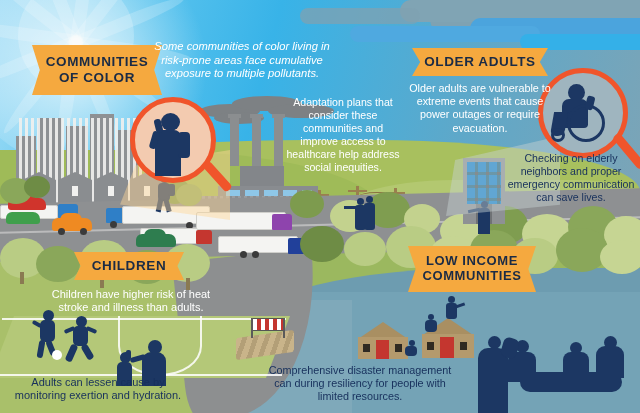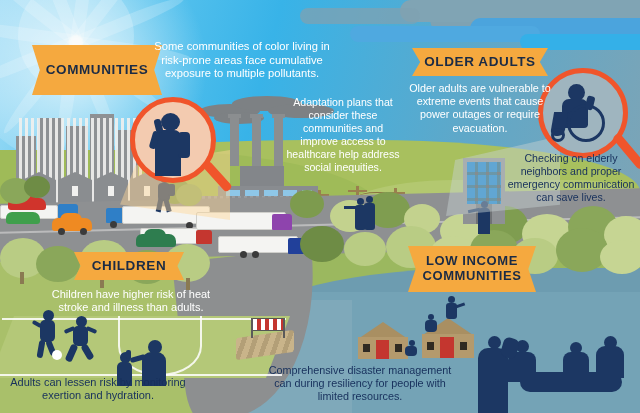--- a/index.html
+++ b/index.html
@@ -350,43 +350,44 @@
   <div class="silr" style="left:568px;top:84px;width:17px;height:17px;"></div>
   <div class="sil" style="left:562px;top:99px;width:26px;height:26px;border-radius:7px 7px 0 0;"></div>
   <div class="sil" style="left:554px;top:118px;width:34px;height:10px;border-radius:4px;"></div>
   <div class="sil" style="left:552px;top:112px;width:14px;height:24px;border-radius:0 0 6px 6px;transform:skewX(-10deg);"></div>
   <div class="abs" style="left:567px;top:104px;width:38px;height:38px;border-radius:50%;border:3px solid #1c3763;box-sizing:border-box;"></div>
   <div class="abs" style="left:551px;top:128px;width:14px;height:14px;border-radius:50%;border:3px solid #1c3763;box-sizing:border-box;"></div>
   <div class="sil" style="left:586px;top:96px;width:8px;height:14px;border-radius:3px;transform:rotate(14deg);"></div>
 
   <div class="banner" style="left:32px;top:45px;width:130px;height:50px;font-size:13.5px;flex-direction:column;">
     <span>COMMUNITIES</span>
+    <span>OF COLOR</span>
   </div>
 
   <div class="banner" style="left:412px;top:48px;width:136px;height:28px;font-size:13.5px;">
     <span>OLDER ADULTS</span>
   </div>
 
   <div class="banner" style="left:74px;top:252px;width:110px;height:28px;font-size:13.5px;">
     <span>CHILDREN</span>
   </div>
 
   <div class="banner" style="left:408px;top:246px;width:128px;height:46px;font-size:13px;flex-direction:column;">
     <span>LOW INCOME</span>
     <span>COMMUNITIES</span>
   </div>
 
-  <div class="cap w" style="left:150px;top:40px;width:184px;font-size:11.2px;">Some communities of color living in risk-prone areas face cumulative exposure to multiple pollutants.</div>
+  <div class="cap w" style="left:150px;top:40px;width:184px;font-size:11.2px;font-style:italic;">Some communities of color living in risk-prone areas face cumulative exposure to multiple pollutants.</div>
 
   <div class="cap w" style="left:284px;top:96px;width:118px;font-size:10.6px;">Adaptation plans that consider these communities and improve access to healthcare help address social inequities.</div>
 
   <div class="cap w" style="left:404px;top:82px;width:152px;font-size:10.8px;">Older adults are vulnerable to extreme events that cause power outages or require evacuation.</div>
 
   <div class="cap d" style="left:504px;top:152px;width:134px;font-size:10.6px;">Checking on elderly neighbors and proper emergency communication can save lives.</div>
 
   <div class="cap w" style="left:48px;top:288px;width:166px;font-size:11px;">Children have higher risk of heat stroke and illness than adults.</div>
 
-  <div class="cap d" style="left:8px;top:376px;width:180px;font-size:11px;">Adults can lessen risk by monitoring exertion and hydration.</div>
+  <div class="cap d" style="left:8px;top:376px;width:180px;font-size:11px;">Adults can lessen cause by monitoring exertion and hydration.</div>
 
 
   <div class="cap d" style="left:268px;top:364px;width:184px;font-size:10.8px;">Comprehensive disaster management can during resiliency for people with limited resources.</div>
 
 </div>
 
 </body></html>

